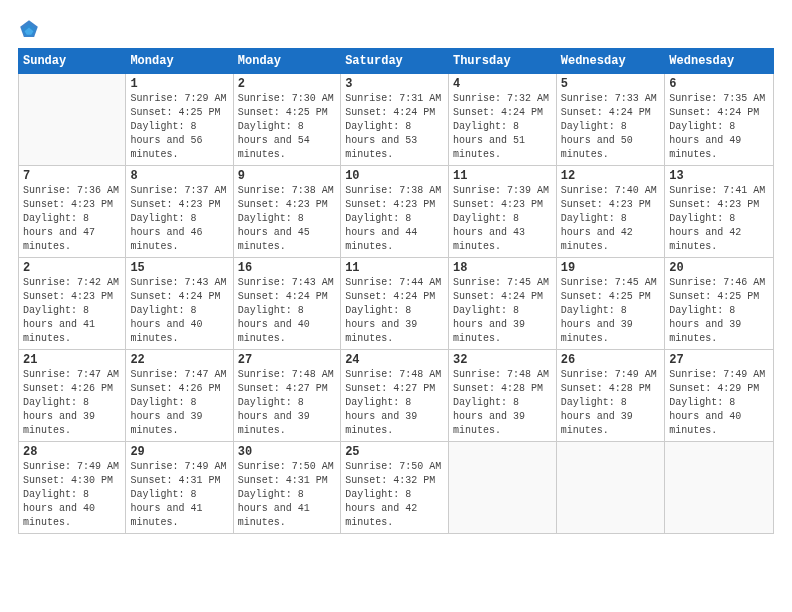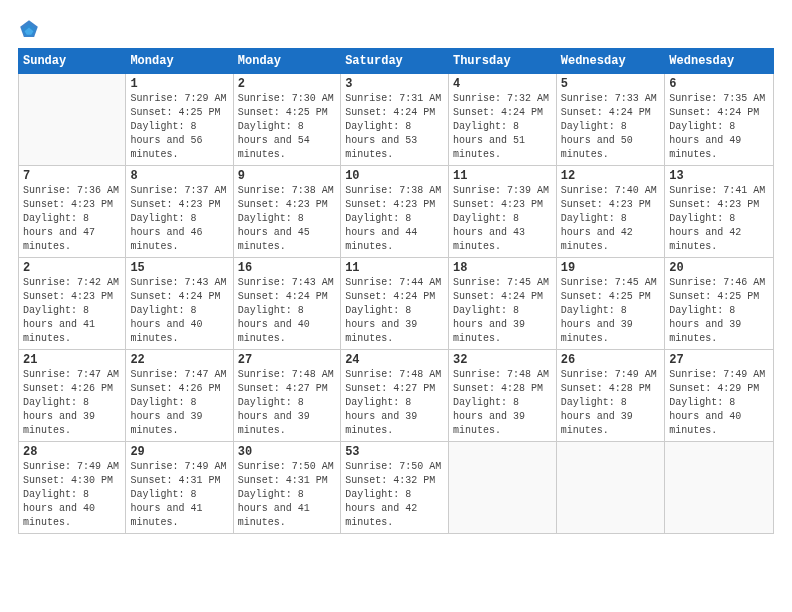--- a/index.html
+++ b/index.html
@@ -311,21 +311,21 @@
           Sunrise: 7:49 AM<br>Sunset: 4:31 PM<br>Daylight: 8 hours and 41 minutes.
         </div>
       </td>
           <td>
         <span class="day-number">30</span>
         <div class="day-info">
           Sunrise: 7:50 AM<br>Sunset: 4:31 PM<br>Daylight: 8 hours and 41 minutes.
         </div>
       </td>
           <td>
-        <span class="day-number">53</span>
+        <span class="day-number">25</span>
         <div class="day-info">
           Sunrise: 7:50 AM<br>Sunset: 4:32 PM<br>Daylight: 8 hours and 42 minutes.
         </div>
       </td>
           <td class="empty-cell"></td>
           <td class="empty-cell"></td>
           <td class="empty-cell"></td>
         </tr>
       </tbody>
   </table>

